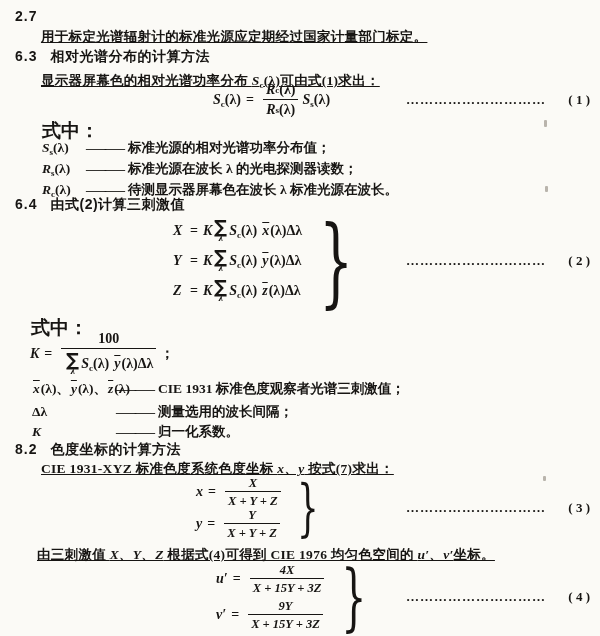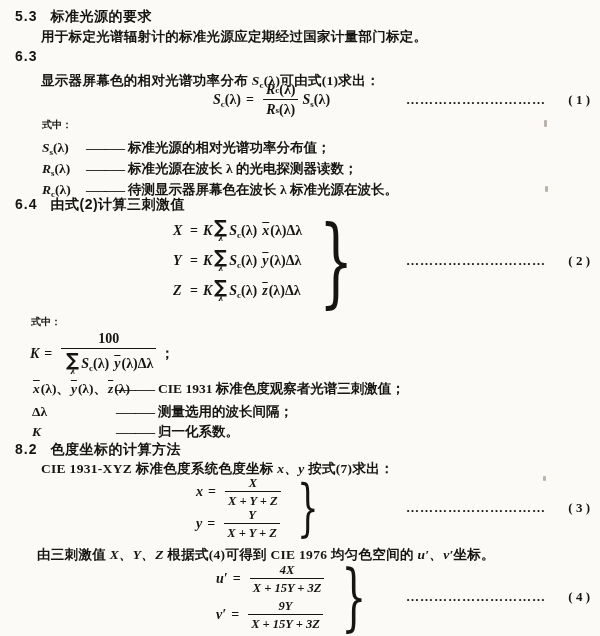--- a/index.html
+++ b/index.html
@@ -17,21 +17,21 @@
     position:absolute;left:15px;
     font-family:"Liberation Sans","DejaVu Sans",sans-serif;
     font-size:14px;font-weight:700;
     display:flex;align-items:baseline;white-space:nowrap;
   }
   .hnum{letter-spacing:1px;}
   .htitle{margin-left:13px;letter-spacing:0.5px;}
   
   .para{
     position:absolute;
-    font-size:13.5px;line-height:17px;white-space:nowrap;letter-spacing:0.3px;
+    font-size:13.5px;line-height:17px;white-space:nowrap;letter-spacing:0.3px;text-decoration:underline;
   }
   .it{font-style:italic;}
   sub{font-size:9px;vertical-align:-3px;line-height:0;}
   
   .eqrow{
     position:absolute;left:0;right:10px;
     display:flex;align-items:center;white-space:nowrap;
     font-size:14px;
   }
   .sp{display:inline-block;flex:0 0 auto;}
@@ -48,42 +48,42 @@
   .sigma{font-family:"DejaVu Sans","Liberation Sans",sans-serif;font-size:18px;font-weight:700;line-height:0.95;}
   .sigsub{font-size:9.5px;font-style:italic;margin-top:-1px;}
   .ov{text-decoration:overline;padding:0 1px;}
   .brace{font-weight:400;line-height:0.9;transform:scaleX(0.55);transform-origin:center;margin-left:3px;font-family:"DejaVu Serif",serif;flex:0 0 auto;}
   .b3{font-size:98px;}
   .b2{font-size:62px;}
   .b2t{font-size:72px;}
   .dots{flex:0 0 138px;width:138px;overflow:hidden;font-size:13px;letter-spacing:1px;}
   .eqlabel{flex:0 0 46px;text-align:right;font-size:13px;}
   
-  .wlabel{position:absolute;font-size:10px;}
+  .wlabel{position:absolute;font-size:19px;}
   .defrow{position:absolute;display:flex;align-items:baseline;font-size:13.5px;white-space:nowrap;}
   .term1{display:inline-block;width:44px;}
   .termbox{display:inline-block;width:84px;}
   .dash{display:inline-block;width:42px;transform:scaleX(1.5);transform-origin:left center;letter-spacing:-1px;}
   .kline{position:absolute;display:flex;align-items:center;white-space:nowrap;font-size:14px;}
   
   .speck{position:absolute;background:#b9b4ac;border-radius:1px;}
 </style>
 </head>
 <body>
 
 <div class="page">
 
   <div class="hrow" style="top:8px">
-    <span class="hnum">5.3</span>
-    <span class="htitle">标准光源的要求</span>
+    <span class="hnum">2.7</span>
   </div>
   <div class="para" style="left:41px;top:28px">用于标定光谱辐射计的标准光源应定期经过国家计量部门标定。</div>
 
   <div class="hrow" style="top:48px">
     <span class="hnum">6.3</span>
+    <span class="htitle">相对光谱分布的计算方法</span>
   </div>
   <div class="para" style="left:41px;top:72px"><span>显示器屏幕色的相对光谱功率分布 </span><span class="it">S</span><sub>c</sub><span>(λ)</span><span>可由式(1)求出：</span></div>
 
   <div class="eqrow" style="top:82px;height:36px">
     <span class="sp" style="width:213px"></span>
     <span class="tok"><span class="it">S</span><sub>c</sub><span>(λ)</span></span>
     <span class="rel">=</span>
     <span class="frac">
       <span class="fnum">
           <span class="it">R</span>

